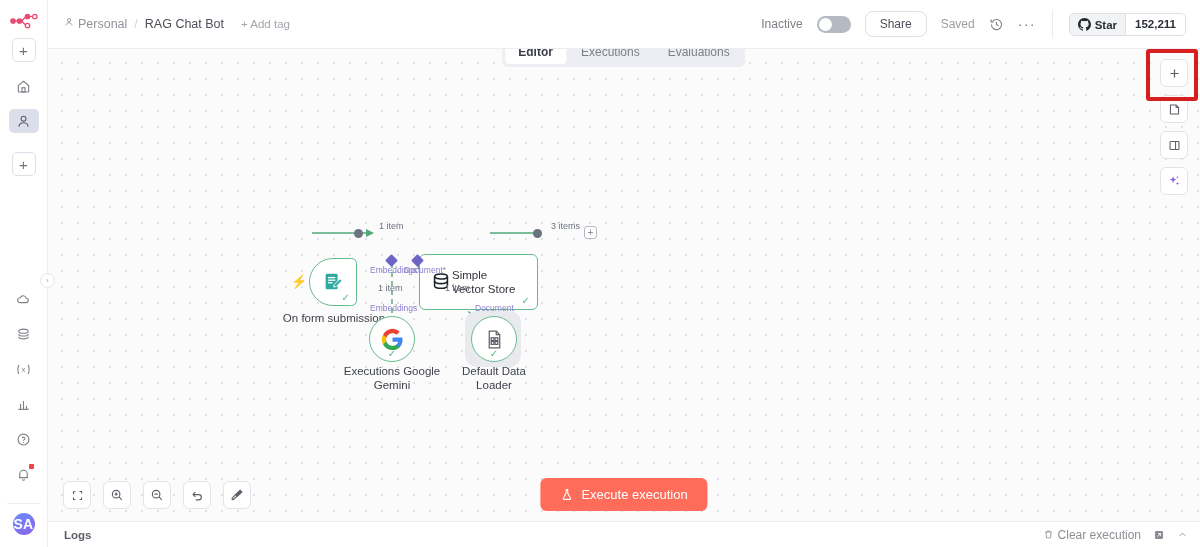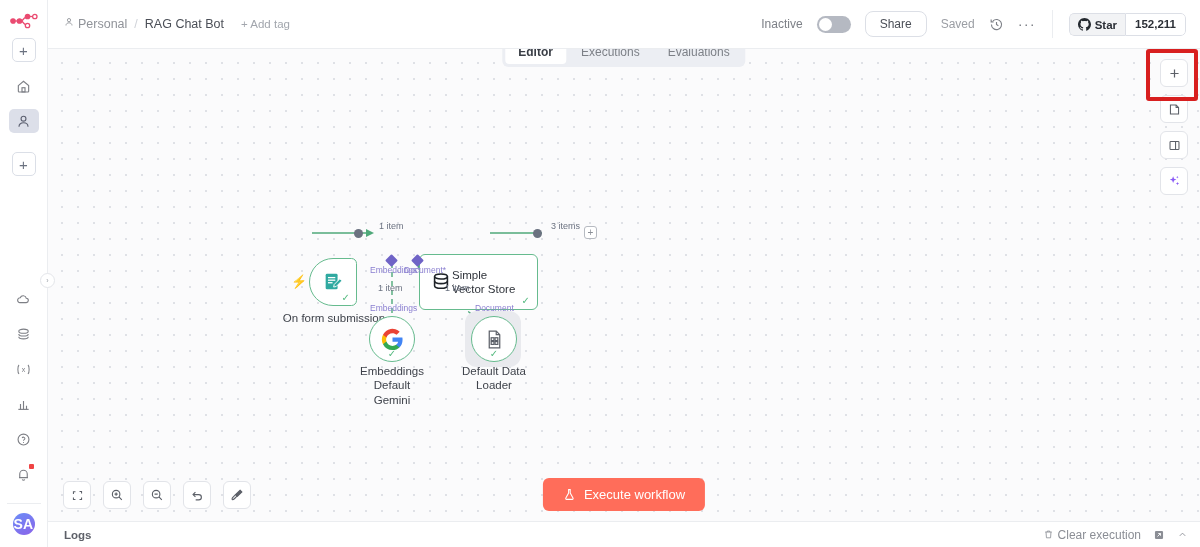--- a/index.html
+++ b/index.html
@@ -416,21 +416,21 @@
         <span>
           <svg width="23" height="23" viewBox="0 0 24 24">
             <path fill="#4285F4" d="M22.5 12.2c0-.8-.1-1.6-.2-2.3H12v4.4h5.9a5 5 0 0 1-2.2 3.3v2.7h3.5c2.1-1.9 3.3-4.8 3.3-8.1z"></path>
             <path fill="#34A853" d="M12 23c3 0 5.5-1 7.3-2.7l-3.5-2.7c-1 .7-2.3 1.1-3.8 1.1-2.9 0-5.4-2-6.3-4.6H2.1v2.9A11 11 0 0 0 12 23z"></path>
             <path fill="#FBBC05" d="M5.7 14.1a6.6 6.6 0 0 1 0-4.2V7H2.1a11 11 0 0 0 0 9.9z"></path>
             <path fill="#EA4335" d="M12 5.4c1.6 0 3.1.6 4.3 1.7l3.2-3.2A11 11 0 0 0 2.1 7l3.6 2.9C6.6 7.3 9.1 5.4 12 5.4z"></path>
           </svg>
         </span>
         <span class="check" style="bottom:2px;left:50%;transform:translateX(-50%)">✓</span>
       </div>
-      <div class="node-label" style="left:294px; top:315px; width:100px;">Embeddings Default
+      <div class="node-label" style="left:294px; top:315px; width:100px;">Executions Google
 Gemini</div>
 
       <div class="halo" style="left:417px; top:262px;"></div>
       <div class="diamond" style="left:441px; top:286px;"></div>
       <div class="circle-node" style="left:423px; top:267px;">
         <span>
           <svg width="21" height="21" viewBox="0 0 24 24" fill="none" stroke="#5c6068" stroke-width="1.4">
             <path d="M6 2.5h8l4 4v15H6z"></path>
             <path d="M14 2.5v4h4"></path>
             <rect x="8.2" y="10" width="3.2" height="3.2"></rect>
@@ -503,21 +503,21 @@
           </svg>
         </div>
       </div>
 
       <button class="exec-btn">
         <span>
           <svg width="13" height="13" viewBox="0 0 16 16" fill="none" stroke="#fff" stroke-width="1.3">
             <path d="M6.4 2h3.2M7 2v4.3L3.6 12.4c-.4.7 0 1.6.9 1.6h7c.9 0 1.3-.9.9-1.6L9 6.3V2"></path>
           </svg>
         </span>
-        <span>Execute workflow</span>
+        <span>Execute execution</span>
       </button>
     </div>
 
     <div class="tool-wrap-highlight"></div>
 
     <div class="logs">
       <span class="logs-title">Logs</span>
       <div class="logs-right">
         <span class="clear-exec">
           <span>

